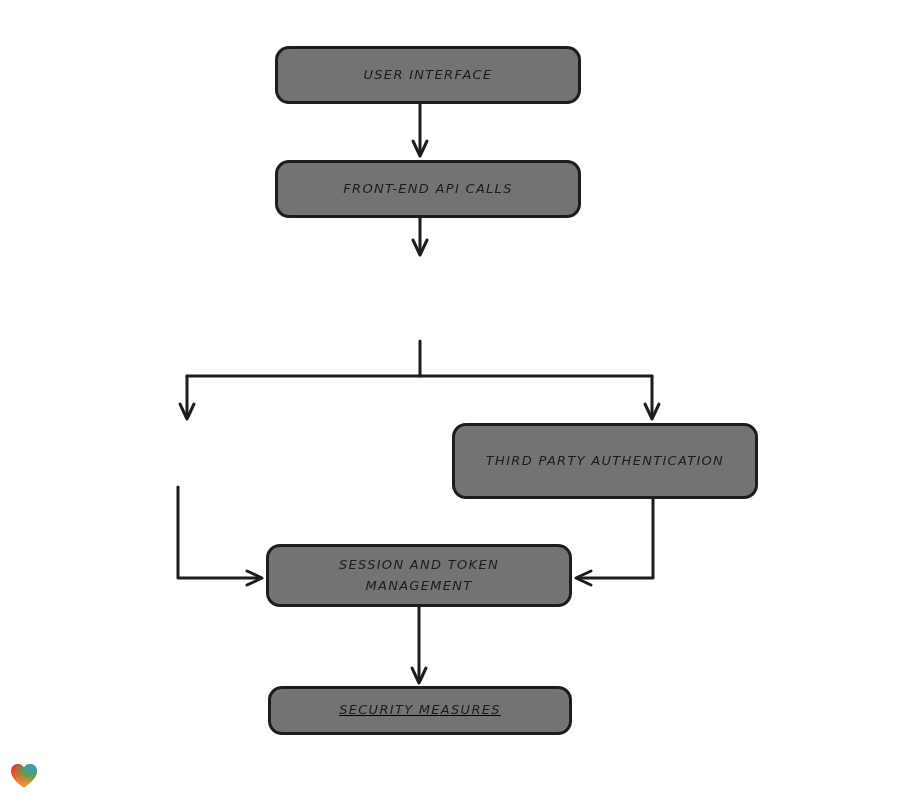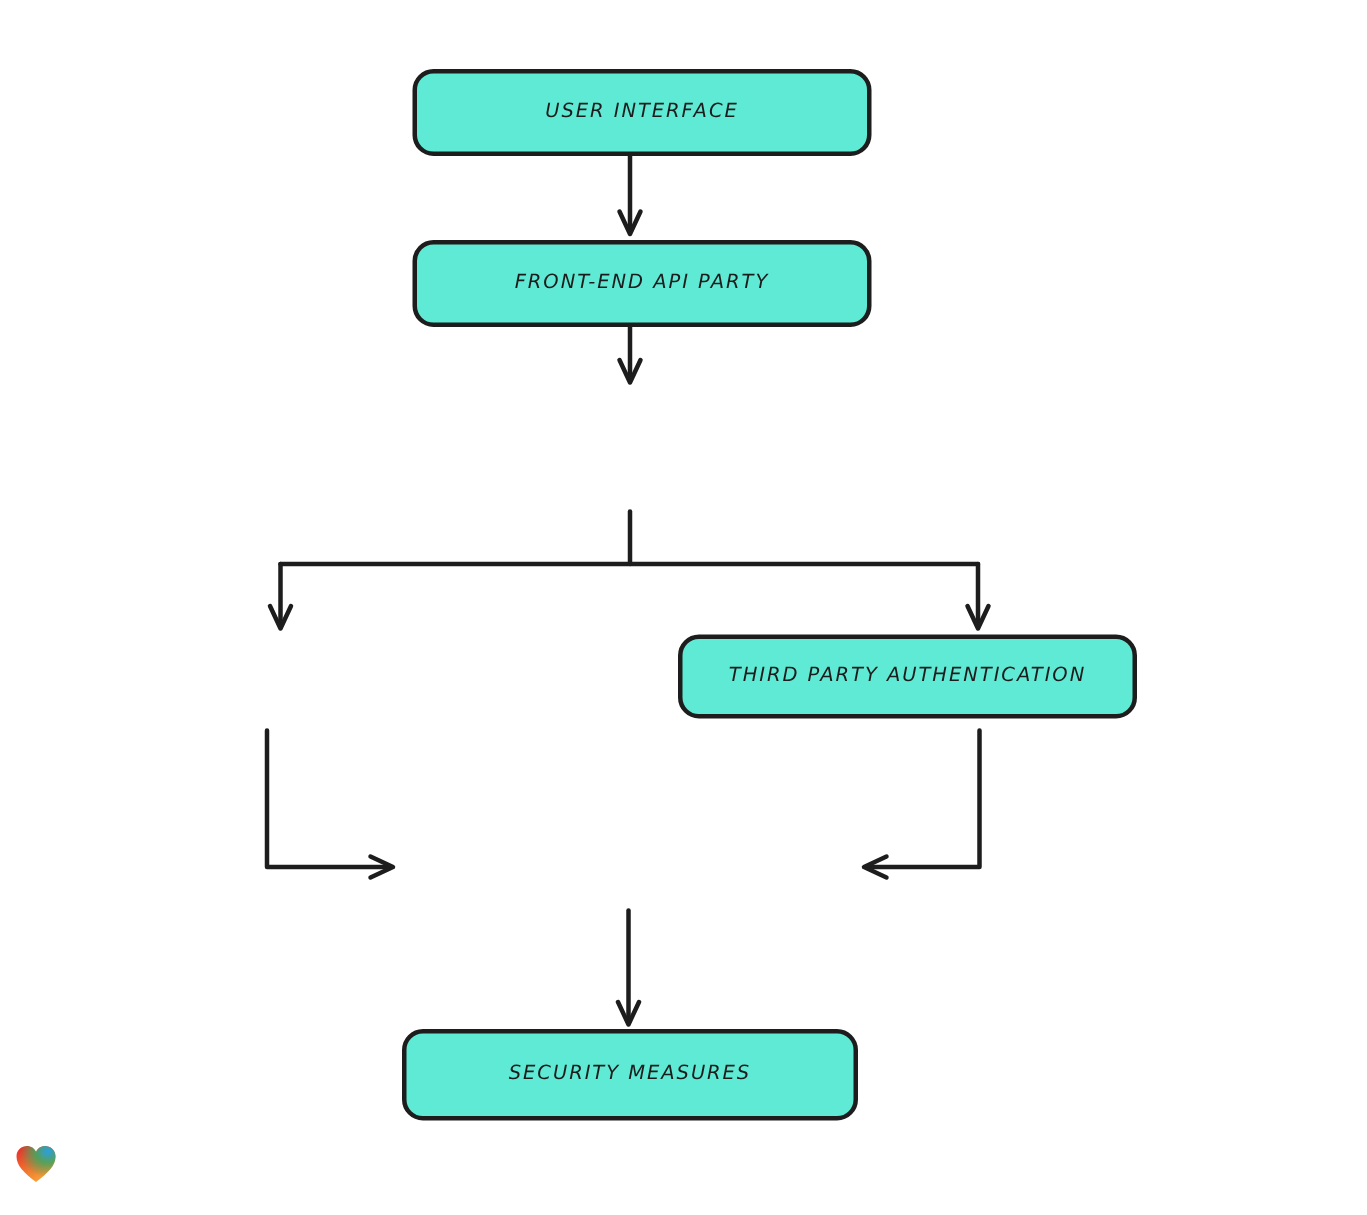--- a/index.html
+++ b/index.html
@@ -21,42 +21,42 @@
     top: 0;
     width: 911px;
     height: 810px;
     pointer-events: none;
   }
   .node {
     position: absolute;
     box-sizing: border-box;
     border: 3px solid #1d1d1d;
     border-radius: 14px;
-    background: #5eead4;
+    background: #737373;
     display: flex;
     align-items: center;
     justify-content: center;
     text-align: center;
     padding: 0 10px;
   }
   .node .label {
     font-style: italic;
     font-size: 13px;
     letter-spacing: 1.3px;
     line-height: 1.55;
     color: #1c1c1c;
     white-space: pre-line;
   }
   #node-user-interface        { left: 275px; top:  46px; width: 306px; height: 58px; }
   #node-front-end-api-calls   { left: 275px; top: 160px; width: 306px; height: 58px; }
   #node-back-end-auth-service { left: 275px; top: 257px; width: 306px; height: 84px; }
   #node-database-layer        { left:  65px; top: 423px; width: 305px; height: 64px; }
-  #node-third-party-auth      { left: 452px; top: 423px; width: 306px; height: 56px; }
+  #node-third-party-auth      { left: 452px; top: 423px; width: 306px; height: 76px; }
   #node-session-token-mgmt    { left: 266px; top: 544px; width: 306px; height: 63px; }
-  #node-security-measures     { left: 268px; top: 686px; width: 304px; height: 61px; }
+  #node-security-measures     { left: 268px; top: 686px; width: 304px; height: 49px; text-decoration: underline; }
   #logo {
     position: absolute;
     left: 8px;
     top: 760px;
     width: 32px;
     height: 32px;
   }
 </style>
 </head>
 <body>
@@ -98,29 +98,33 @@
       <path d="M419 607 L419 681"></path>
       <path d="M412 668 L419 683 L426 668"></path>
     </g>
   </svg>
 
   <div class="node" id="node-user-interface">
     <span class="label">USER INTERFACE</span>
   </div>
 
   <div class="node" id="node-front-end-api-calls">
-    <span class="label">FRONT-END API PARTY</span>
+    <span class="label">FRONT-END API CALLS</span>
   </div>
 
 
 
   <div class="node" id="node-third-party-auth">
     <span class="label">THIRD PARTY AUTHENTICATION</span>
   </div>
 
+  <div class="node" id="node-session-token-mgmt">
+    <span class="label">SESSION AND TOKEN
+MANAGEMENT</span>
+  </div>
 
   <div class="node" id="node-security-measures">
     <span class="label">SECURITY MEASURES</span>
   </div>
 
   <div id="logo">
     <svg width="32" height="32" viewBox="0 0 32 32">
       <defs>
         <linearGradient id="heart-base" x1="0" y1="0" x2="0.55" y2="1">
           <stop offset="0" stop-color="#e8252b"></stop>

